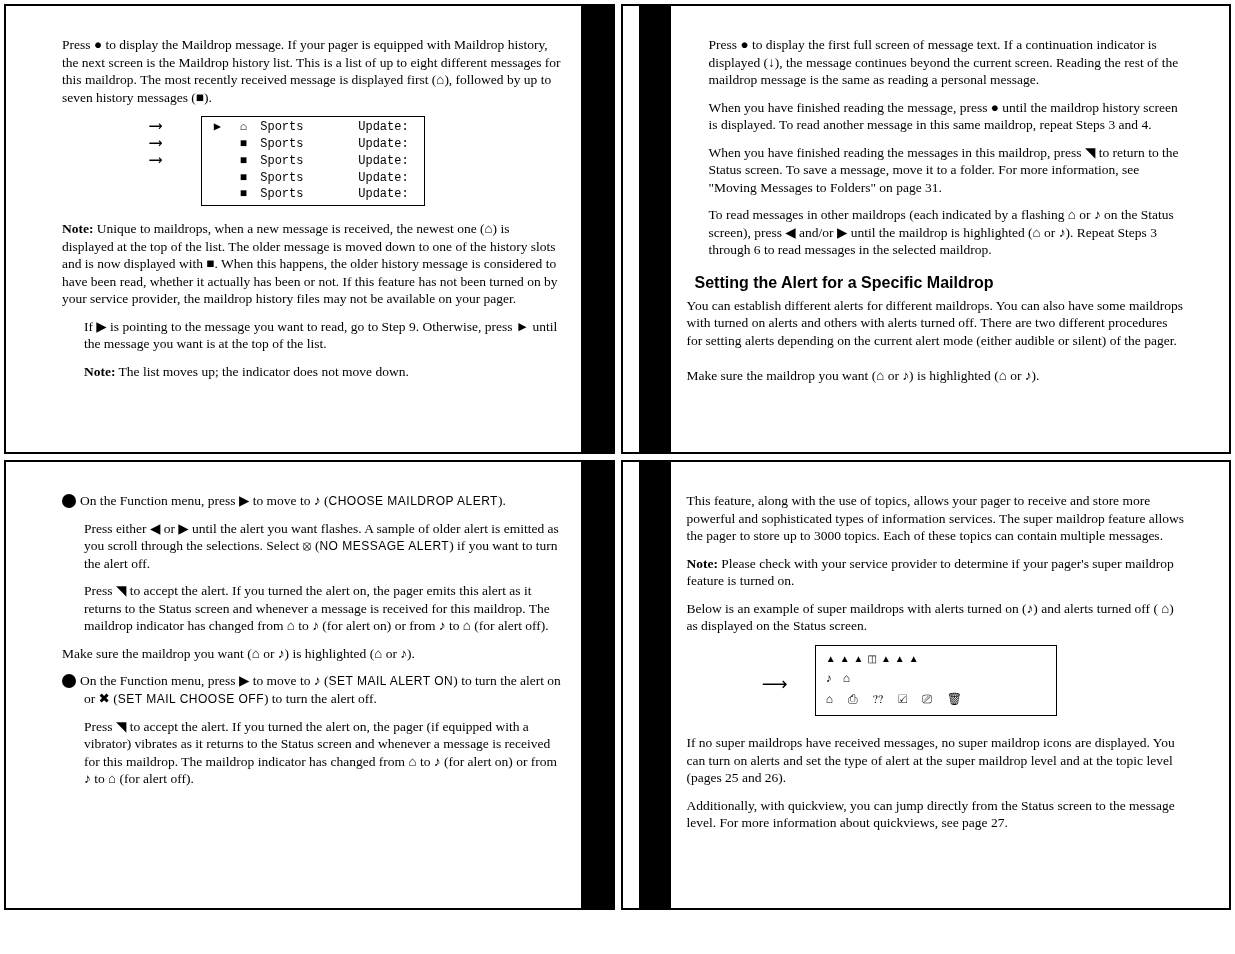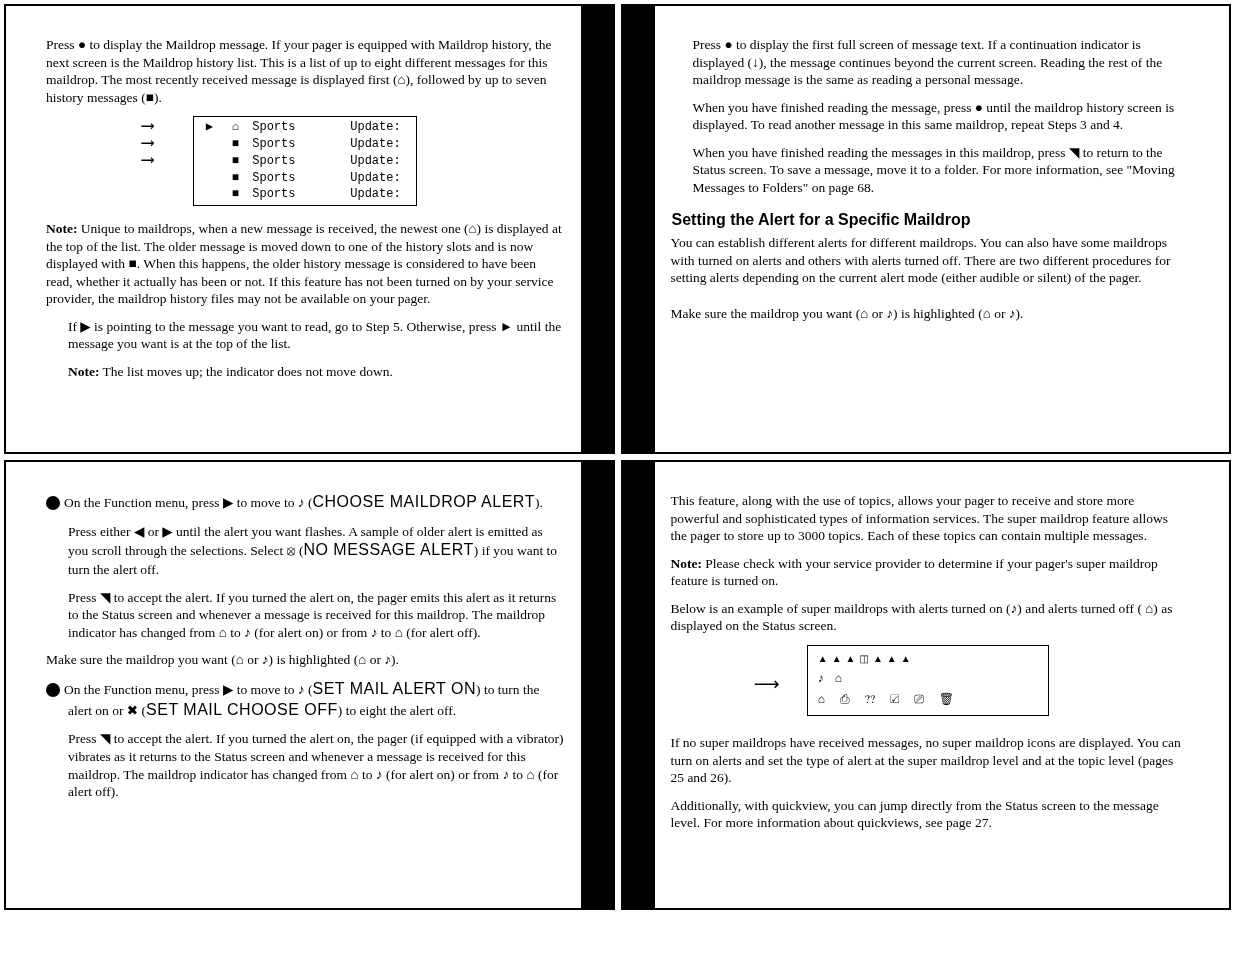--- a/index.html
+++ b/index.html
@@ -13,21 +13,21 @@
   }
   .grid {
     display: grid;
     grid-template-columns: 1fr 1fr;
     grid-template-rows: auto auto;
     gap: 6px;
     width: 1227px;
   }
   .page {
     border: 2px solid #000;
-    padding: 30px 28px 30px 40px;
+    padding: 30px 28px 30px 56px;
     box-sizing: border-box;
     position: relative;
     min-height: 450px;
     display: flex;
   }
   .page-content {
     flex: 1;
     padding-right: 16px;
   }
   .blackbar {
@@ -44,26 +44,26 @@
     margin: -30px 16px -30px -40px;
     flex-shrink: 0;
   }
   p { margin: 0 0 10px 0; }
   .indent { padding-left: 22px; }
   .indent2 { padding-left: 22px; }
   h2 {
     font-family: Arial, Helvetica, sans-serif;
     font-weight: 900;
     font-size: 16px;
-    margin: 14px 0 3px 1px;
+    margin: 14px 0 3px 8px;
   }
   .lcd-font {
     font-family: 'Arial Narrow', Arial, sans-serif;
     letter-spacing: 0.5px;
-    font-size: 16px;
+    font-size: 12px;
   }
   .lcd-box {
     border: 1.5px solid #000;
     width: 210px;
     margin: 8px auto 14px auto;
     padding: 2px 6px;
     font-family: 'Courier New', monospace;
     font-size: 12px;
     line-height: 1.4;
     position: relative;
@@ -152,45 +152,46 @@
         </div>
         <div class="lcd-row">
           <span class="col-a"></span>
           <span class="col-b">■</span>
           <span class="col-c">Sports</span>
           <span class="col-d">Update:</span>
         </div>
       </div>
 
       <p><b>Note:</b><span> Unique to maildrops, when a new message is received, the newest one (⌂) is displayed at the top of the list. The older message is moved down to one of the history slots and is now displayed with ■. When this happens, the older history message is considered to have been read, whether it actually has been or not. If this feature has not been turned on by your service provider, the maildrop history files may not be available on your pager.</span></p>
-      <p class="indent">If ▶ is pointing to the message you want to read, go to Step 5. Otherwise, press ► until the message you want is at the top of the list.</p>
+      <p class="indent">If ▶ is pointing to the message you want to read, go to Step 9. Otherwise, press ► until the message you want is at the top of the list.</p>
       <p class="indent"><b>Note:</b><span> The list moves up; the indicator does not move down.</span></p>
     </div>
     <div class="blackbar"></div>
   </div>
 
   <div class="page">
     <div class="blackbar-left"></div>
     <div class="page-content">
       <p class="indent">Press ● to display the first full screen of message text. If a continuation indicator is displayed (↓), the message continues beyond the current screen. Reading the rest of the maildrop message is the same as reading a personal message.</p>
       <p class="indent">When you have finished reading the message, press ● until the maildrop history screen is displayed. To read another message in this same maildrop, repeat Steps 3 and 4.</p>
-      <p class="indent">When you have finished reading the messages in this maildrop, press ◥ to return to the Status screen. To save a message, move it to a folder. For more information, see "Moving Messages to Folders" on page 68.</p>
+      <p class="indent">When you have finished reading the messages in this maildrop, press ◥ to return to the Status screen. To save a message, move it to a folder. For more information, see "Moving Messages to Folders" on page 31.</p>
+      <p class="indent">To read messages in other maildrops (each indicated by a flashing ⌂ or ♪ on the Status screen), press ◀ and/or ▶ until the maildrop is highlighted (⌂ or ♪). Repeat Steps 3 through 6 to read messages in the selected maildrop.</p>
       <h2>Setting the Alert for a Specific Maildrop</h2>
       <p>You can establish different alerts for different maildrops. You can also have some maildrops with turned on alerts and others with alerts turned off. There are two different procedures for setting alerts depending on the current alert mode (either audible or silent) of the pager.</p>
       <p style="margin-top:18px">Make sure the maildrop you want (⌂ or ♪) is highlighted (⌂ or ♪).</p>
     </div>
   </div>
 
   <div class="page">
     <div class="page-content">
       <p class="hang"><span class="bullet-num">!</span><span>On the Function menu, press ▶ to move to ♪ (</span><span class="lcd-font">CHOOSE MAILDROP ALERT</span><span>).</span></p>
       <p class="indent2"><span>Press either ◀ or ▶ until the alert you want flashes. A sample of older alert is emitted as you scroll through the selections. Select ⦻ (</span><span class="lcd-font">NO MESSAGE ALERT</span><span>) if you want to turn the alert off.</span></p>
       <p class="indent2">Press ◥ to accept the alert. If you turned the alert on, the pager emits this alert as it returns to the Status screen and whenever a message is received for this maildrop. The maildrop indicator has changed from ⌂ to ♪ (for alert on) or from ♪ to ⌂ (for alert off).</p>
       <p>Make sure the maildrop you want (⌂ or ♪) is highlighted (⌂ or ♪).</p>
-      <p class="hang"><span class="bullet-num">!</span><span>On the Function menu, press ▶ to move to ♪ (</span><span class="lcd-font">SET MAIL ALERT ON</span><span>) to turn the alert on or ✖ (</span><span class="lcd-font">SET MAIL CHOOSE OFF</span><span>) to eight the alert off.</span></p>
+      <p class="hang"><span class="bullet-num">!</span><span>On the Function menu, press ▶ to move to ♪ (</span><span class="lcd-font">SET MAIL ALERT ON</span><span>) to turn the alert on or ✖ (</span><span class="lcd-font">SET MAIL CHOOSE OFF</span><span>) to turn the alert off.</span></p>
       <p class="indent2">Press ◥ to accept the alert. If you turned the alert on, the pager (if equipped with a vibrator) vibrates as it returns to the Status screen and whenever a message is received for this maildrop. The maildrop indicator has changed from ⌂ to ♪ (for alert on) or from ♪ to ⌂ (for alert off).</p>
     </div>
     <div class="blackbar"></div>
   </div>
 
   <div class="page">
     <div class="blackbar-left"></div>
     <div class="page-content">
       <p>This feature, along with the use of topics, allows your pager to receive and store more powerful and sophisticated types of information services. The super maildrop feature allows the pager to store up to 3000 topics. Each of these topics can contain multiple messages.</p>
       <p><b>Note:</b><span> Please check with your service provider to determine if your pager's super maildrop feature is turned on.</span></p>

